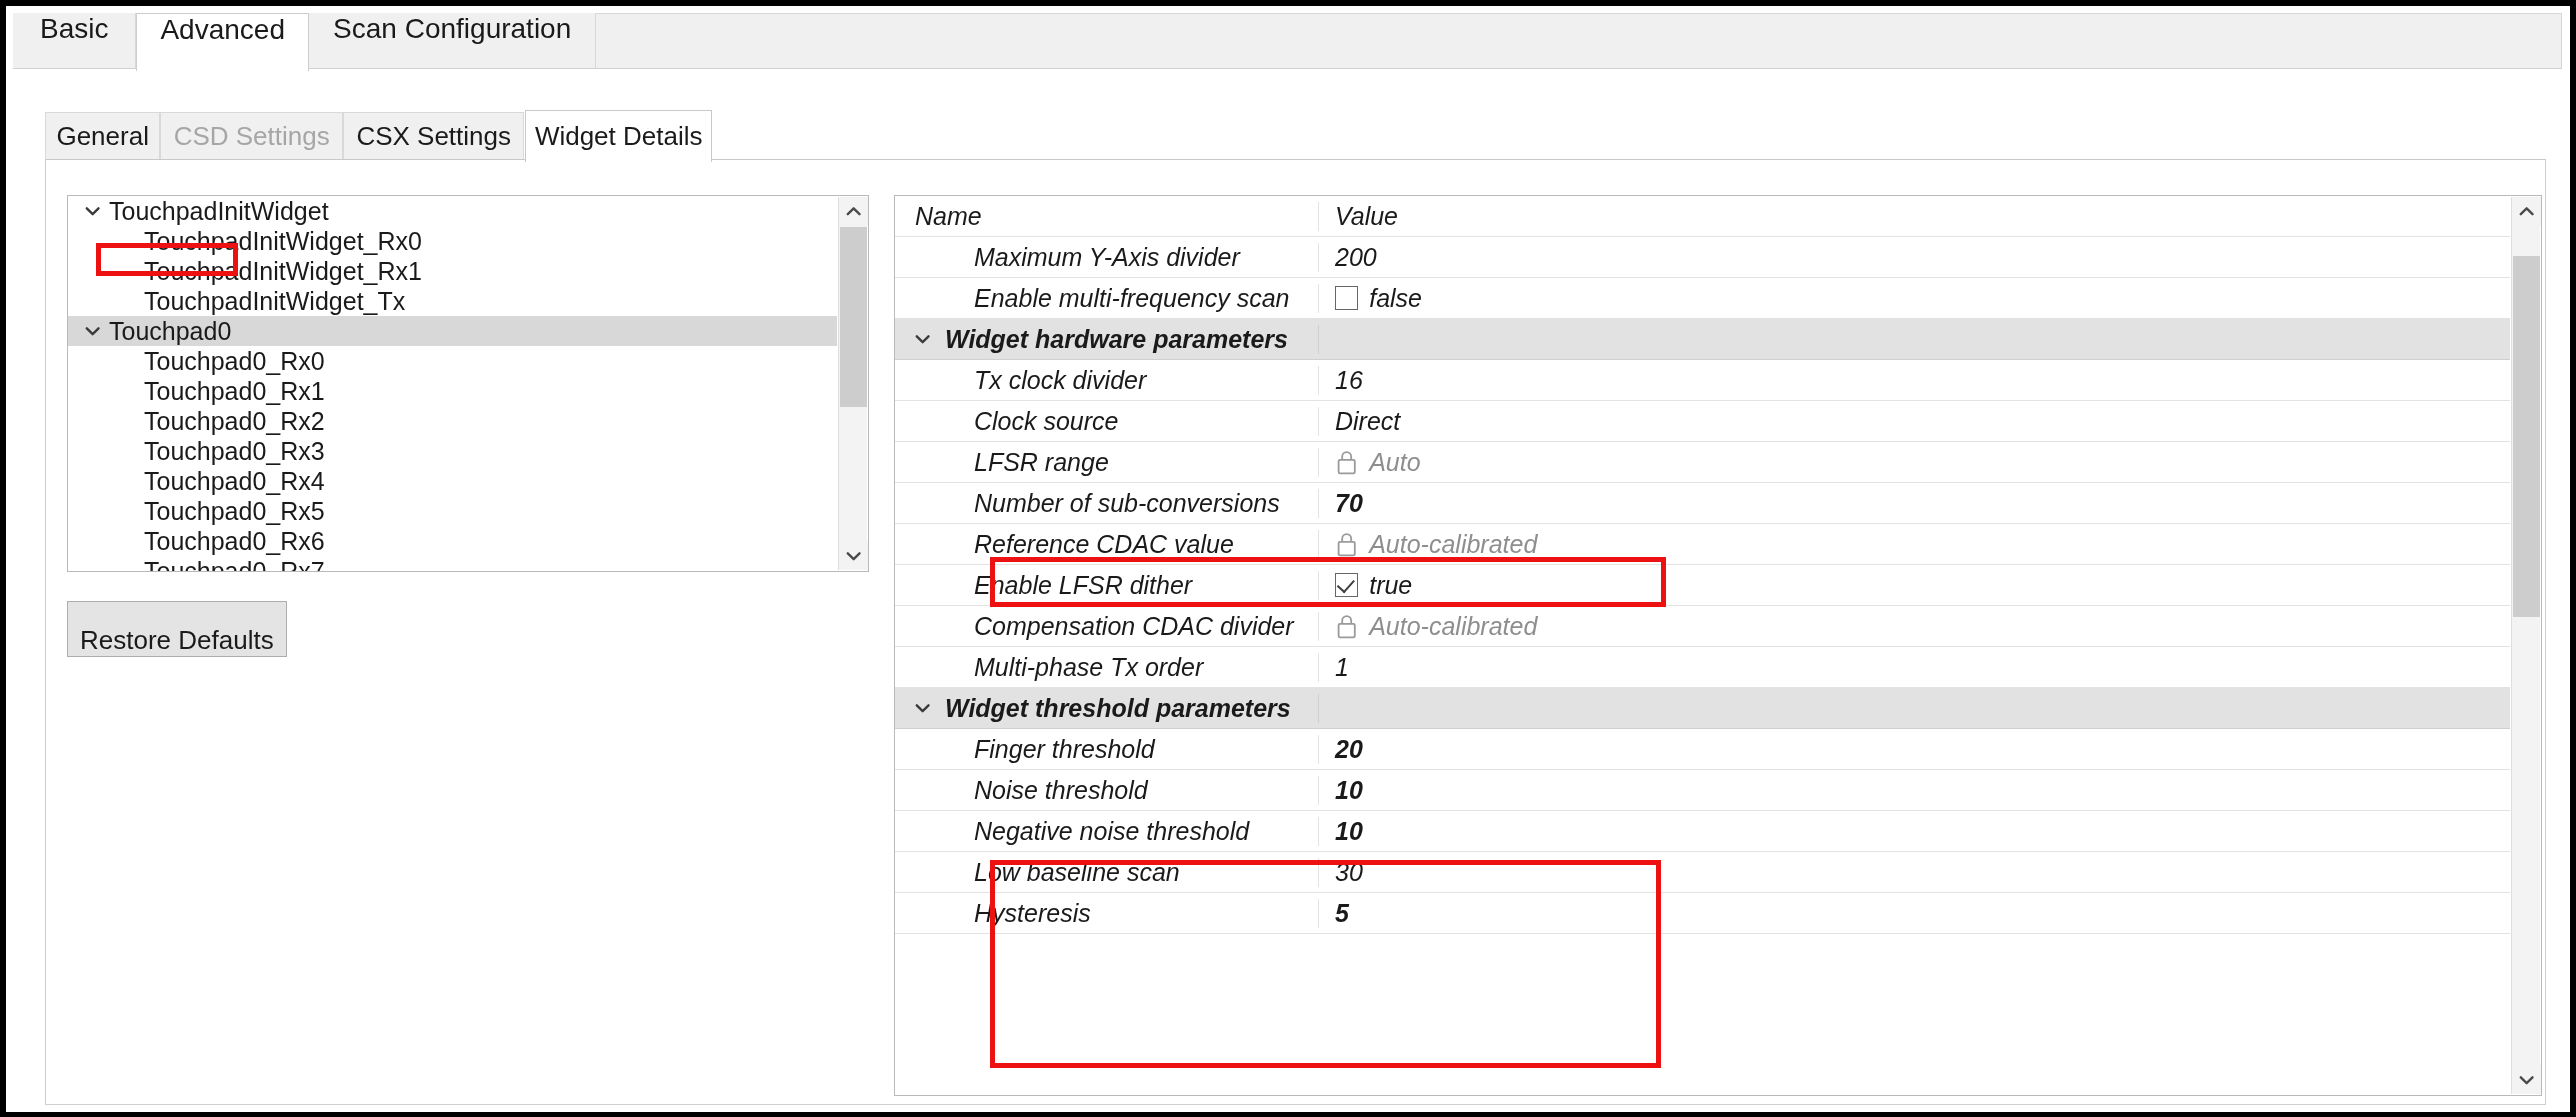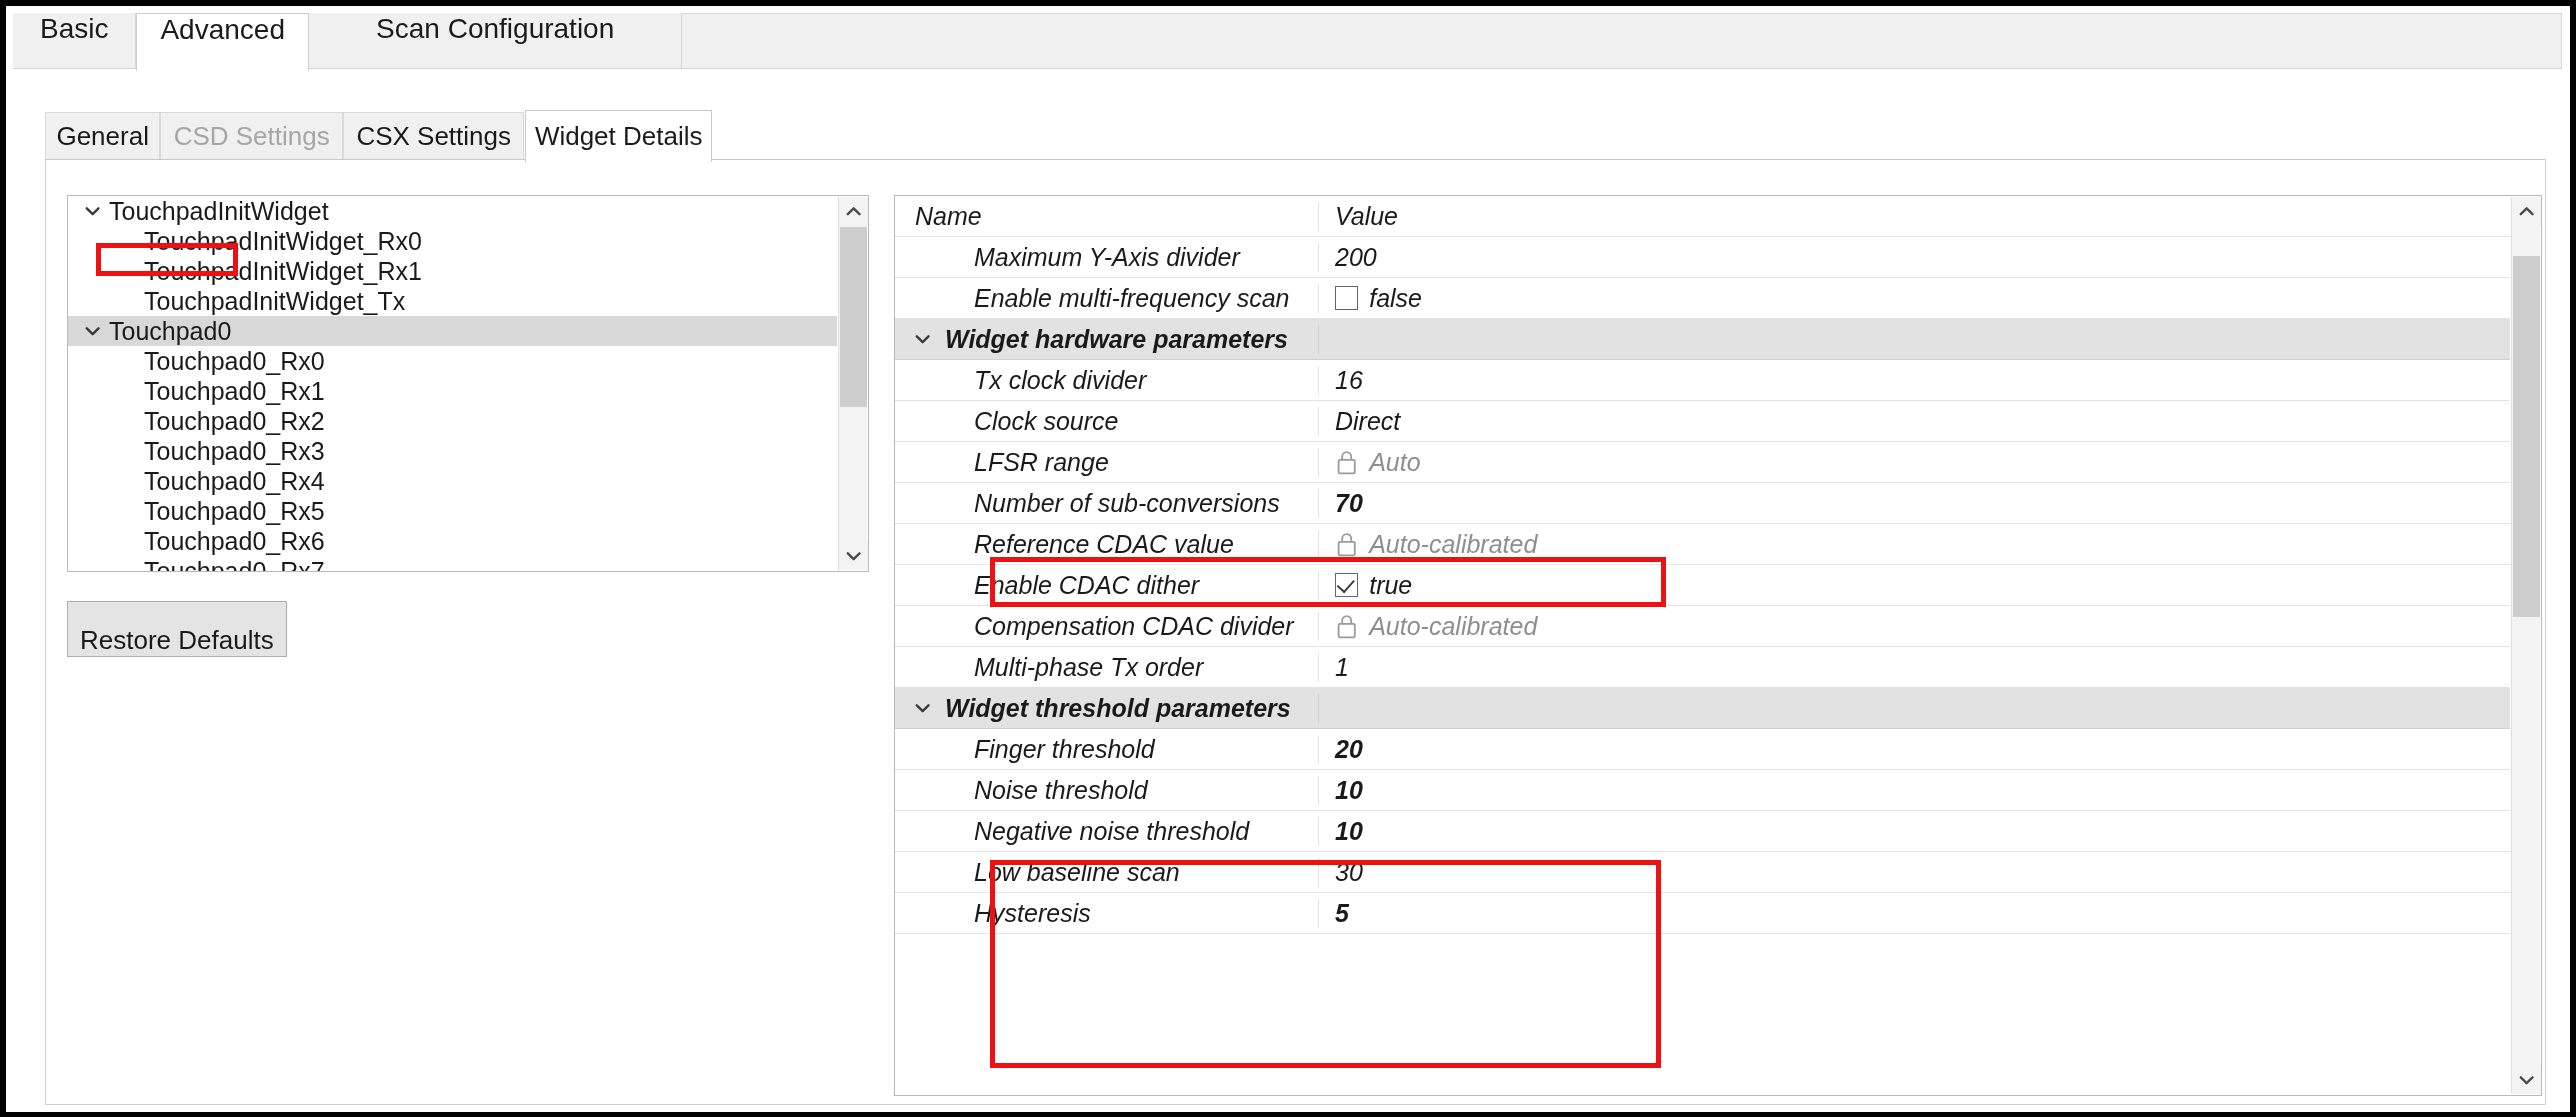--- a/index.html
+++ b/index.html
@@ -294,21 +294,21 @@
 <div id="app-frame">
 
   <div class="outer-tabstrip">
     <div class="strip-bg"></div>
     <div class="otab" id="otab0" style="left:0px;width:123px;">
       <span>Basic</span>
     </div>
     <div class="otab active" id="otab1" style="left:123px;width:173px;">
       <span>Advanced</span>
     </div>
-    <div class="otab" id="otab2" style="left:296px;width:373px;">
+    <div class="otab" id="otab2" style="left:296px;width:287px;">
       <span>Scan Configuration</span>
     </div>
   </div>
 
   <div class="content-area">
 
     <div class="inner-tabstrip">
       <div class="itab" style="left:0px;width:115px;">
         <span>General</span>
       </div>
@@ -465,21 +465,21 @@
             <span class="lock-glyph">
               <svg viewBox="0 0 26 30">
                 <rect x="4" y="12" width="18" height="15" rx="1.5" fill="#fff" stroke="#9a9a9a" stroke-width="2"></rect>
                 <path d="M8 12 V8.5 a5 5 0 0 1 10 0 V12" fill="none" stroke="#9a9a9a" stroke-width="2"></path>
               </svg>
             </span>
             <span>Auto-calibrated</span>
           </span>
         </div>
         <div class="grid-row child">
-          <span class="cell-name">Enable CDAC dither</span>
+          <span class="cell-name">Enable LFSR dither</span>
           <span class="cell-value">
             <span class="checkbox-glyph checked"></span>
             <span>true</span>
           </span>
         </div>
         <div class="grid-row child">
           <span class="cell-name">Compensation CDAC divider</span>
           <span class="cell-value muted">
             <span class="lock-glyph">
               <svg viewBox="0 0 26 30">

